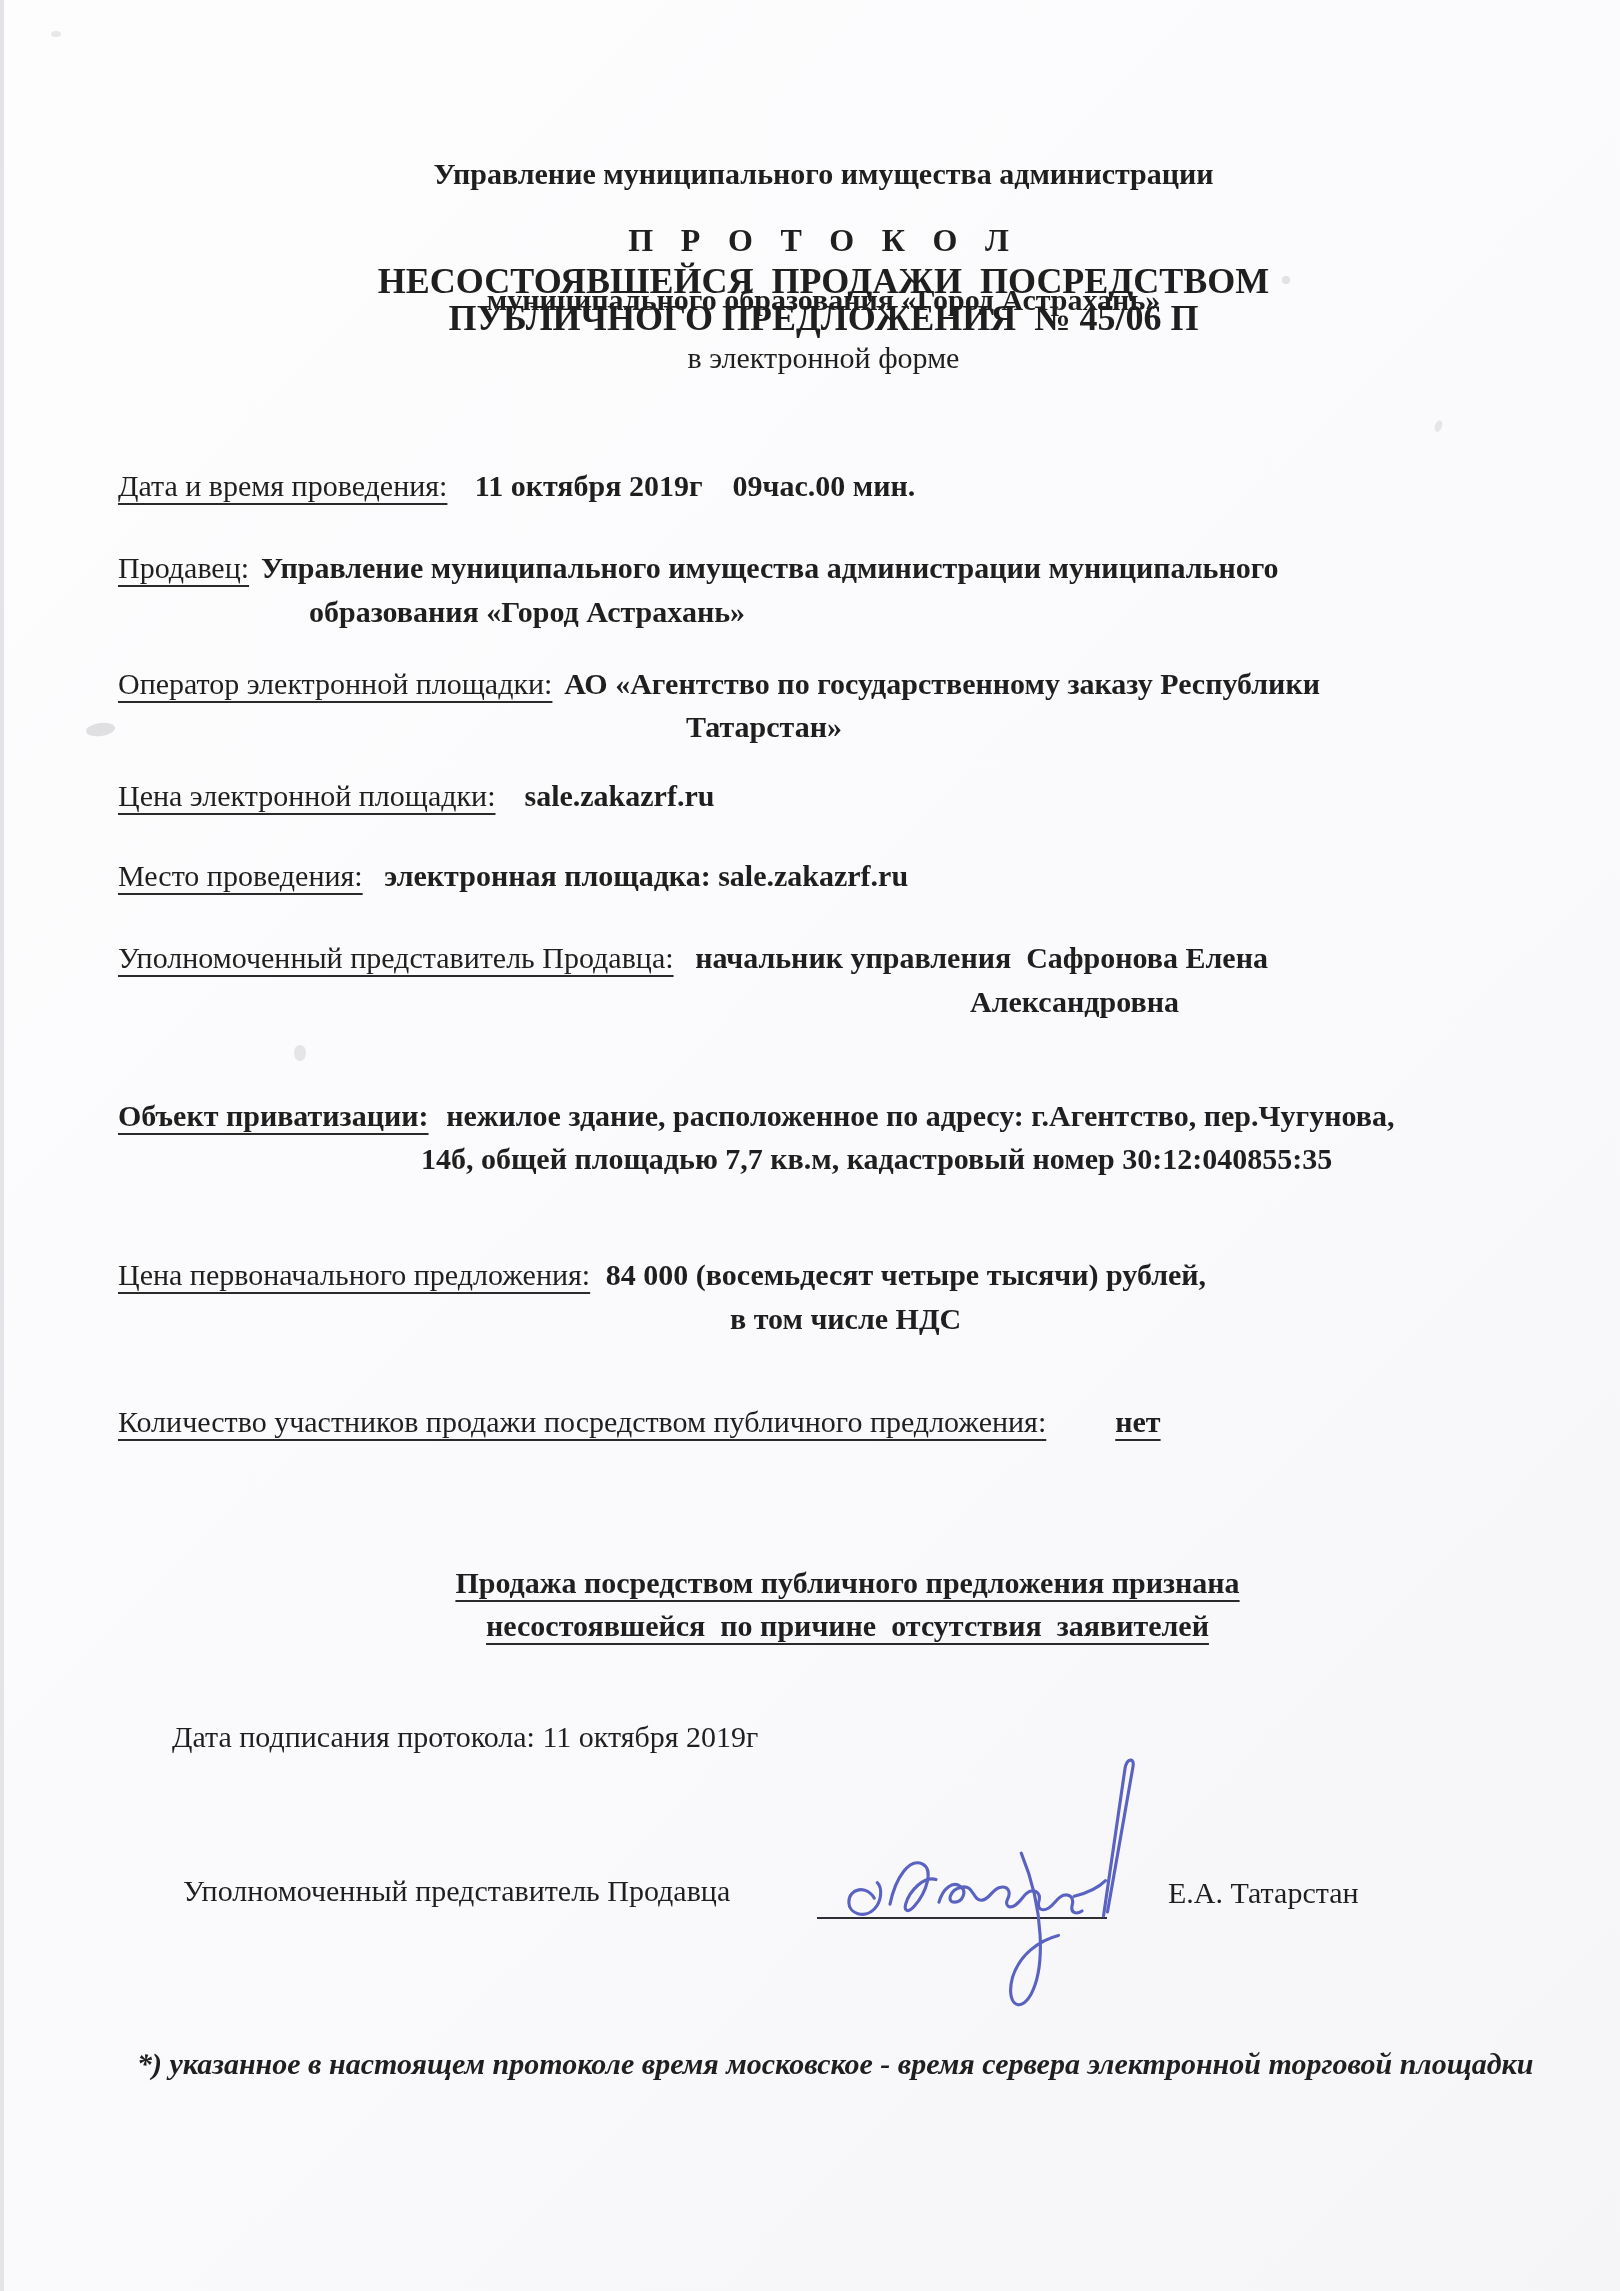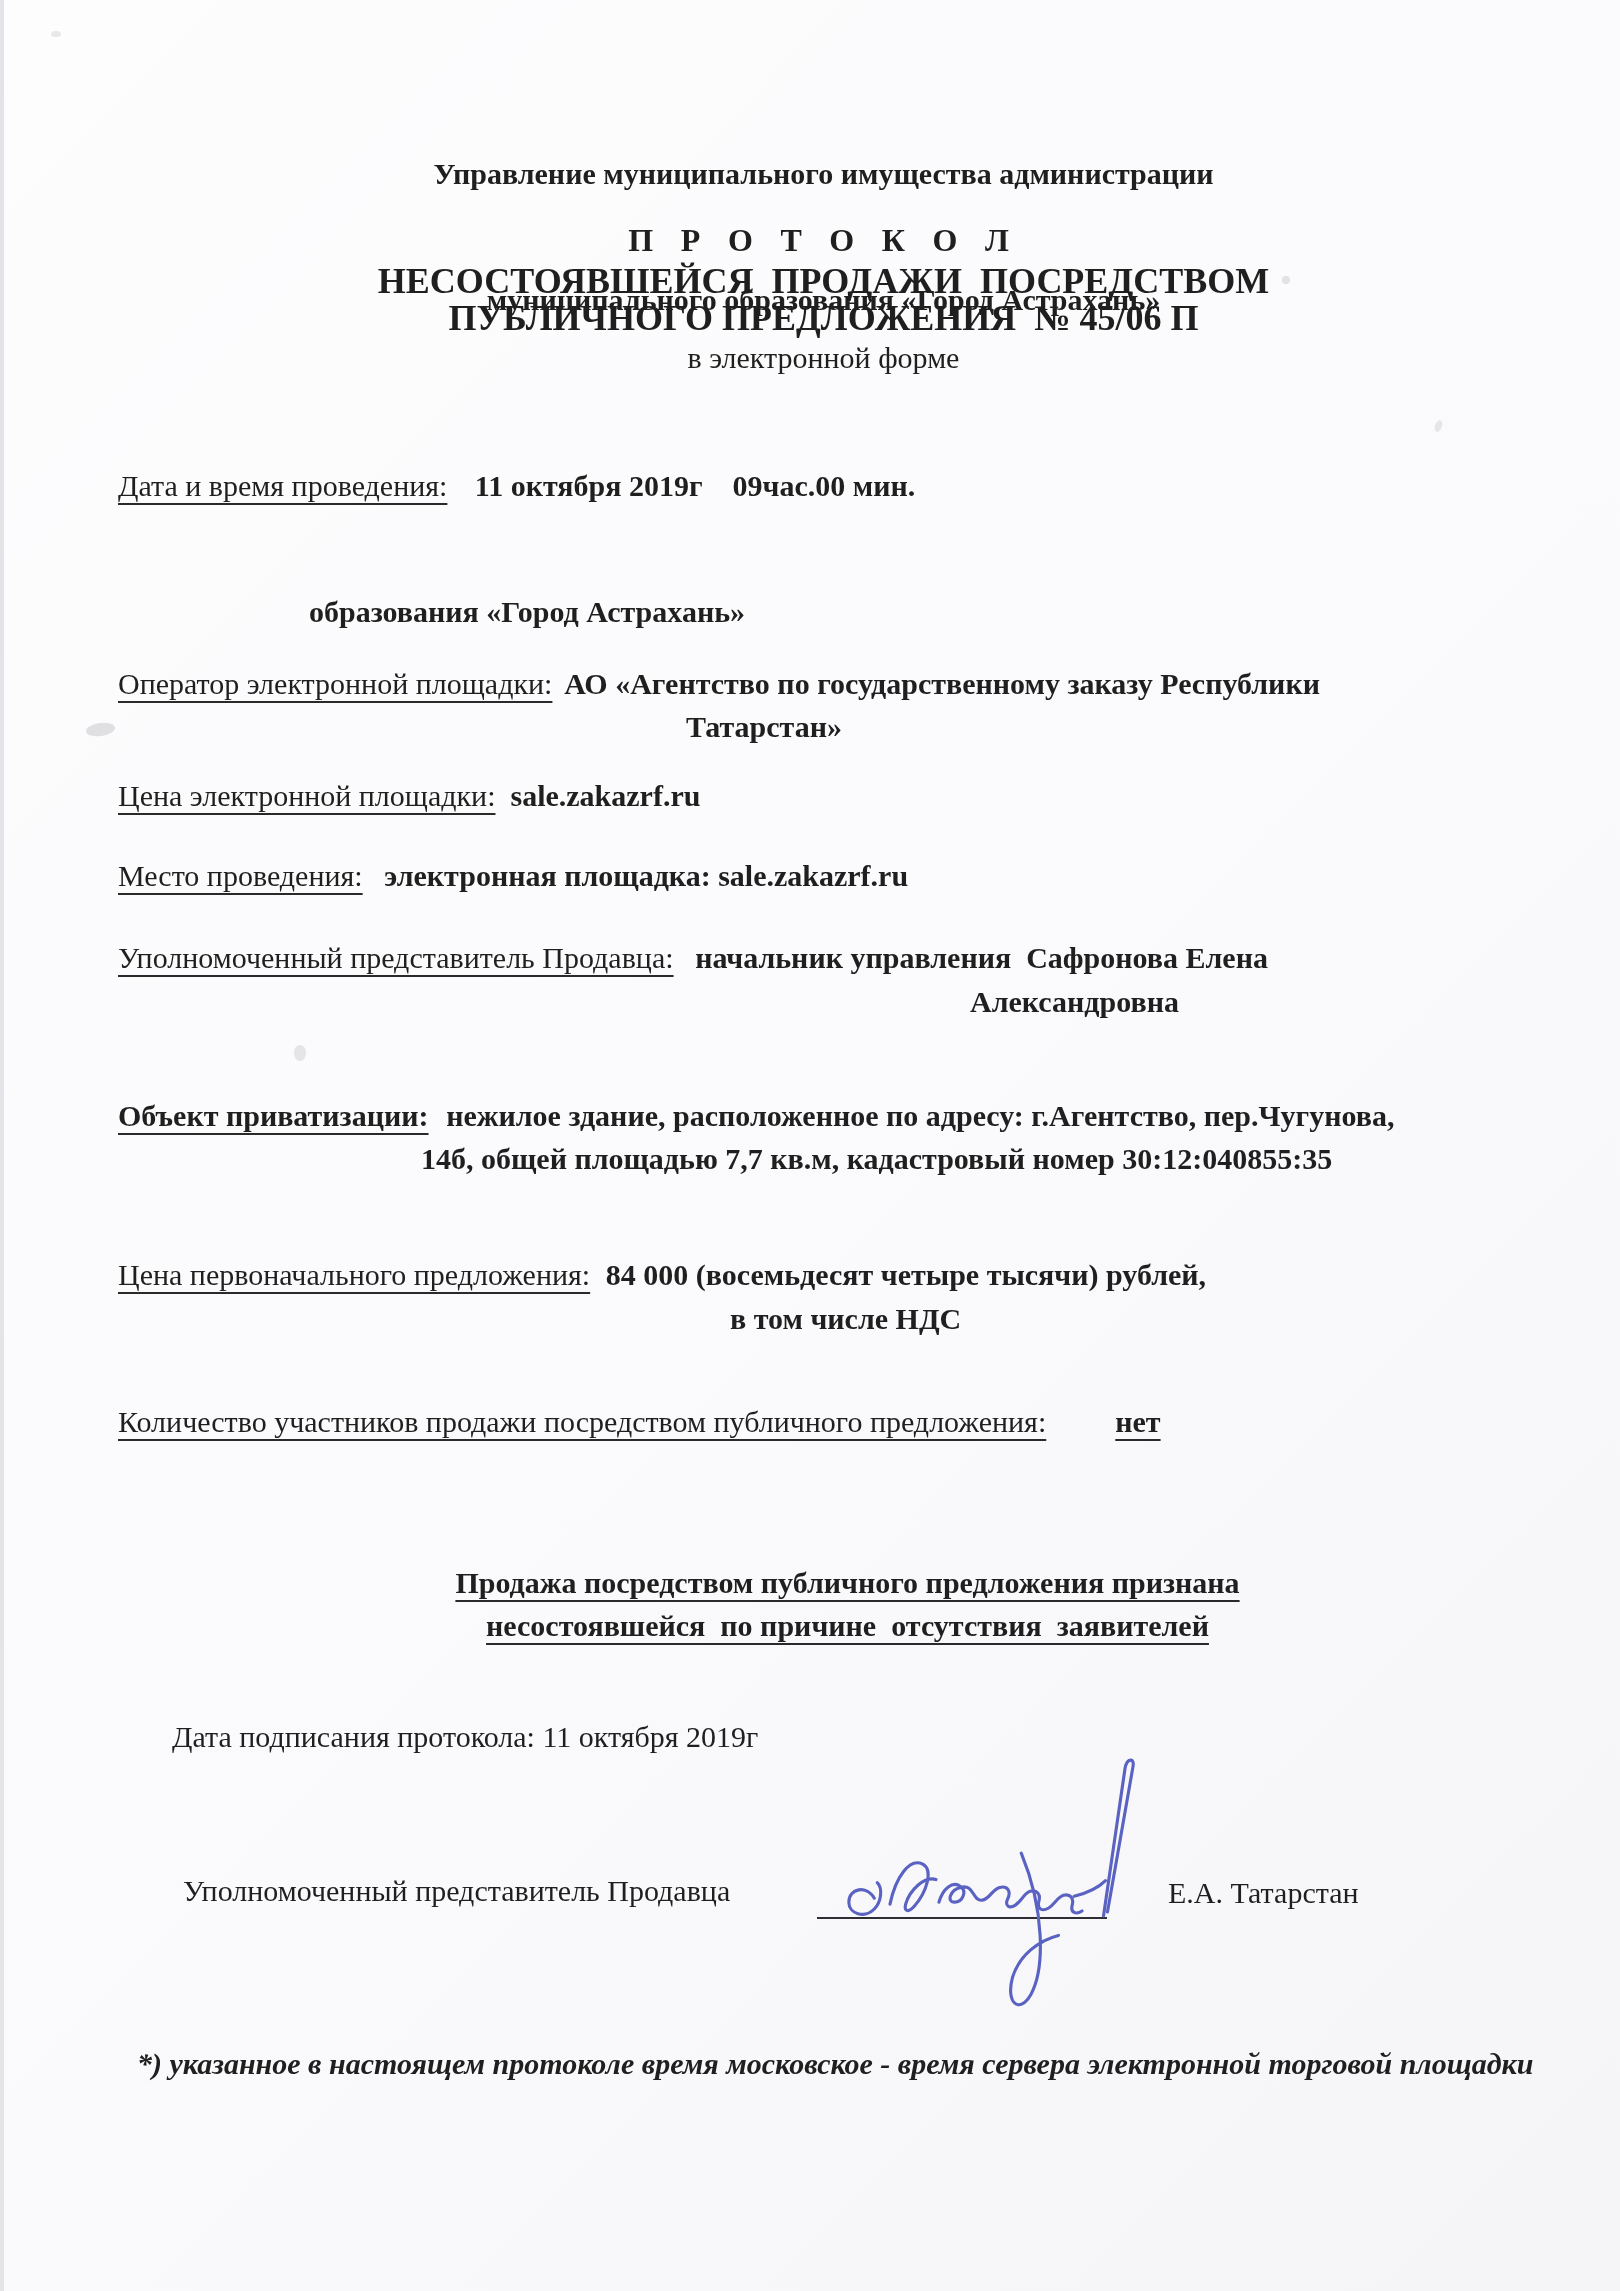--- a/index.html
+++ b/index.html
@@ -45,29 +45,32 @@
 
   <div class="abs b fs34 center pre" style="left:59px;top:223px;width:1529px;letter-spacing:9.8px;">П Р О Т О К О Л</div>
   <div class="abs b fs37 center pre" style="left:59px;top:262px;width:1529px;">НЕСОСТОЯВШЕЙСЯ  ПРОДАЖИ  ПОСРЕДСТВОМ</div>
   <div class="abs b fs37 center pre" style="left:59px;top:299px;width:1529px;">ПУБЛИЧНОГО ПРЕДЛОЖЕНИЯ  № 45/06 П</div>
   <div class="abs fs31 center pre" style="left:59px;top:341px;width:1529px;">в электронной форме</div>
 
   <div class="abs fs31" style="left:118px;top:469px;">
     <span class="u pre">Дата и время проведения:</span><span class="b pre" style="margin-left:27.4px;">11 октября 2019г    09час.00 мин.</span>
   </div>
 
+  <div class="abs fs31" style="left:118px;top:551px;">
+    <span class="u pre">Продавец:</span><span class="b pre" style="margin-left:11.8px;">Управление муниципального имущества администрации муниципального</span>
+  </div>
   <div class="abs fs31 b pre" style="left:309px;top:595px;">образования «Город Астрахань»</div>
 
   <div class="abs fs31" style="left:118px;top:667px;">
     <span class="u pre">Оператор электронной площадки:</span><span class="b pre" style="margin-left:11.8px;">АО «Агентство по государственному заказу Республики</span>
   </div>
   <div class="abs fs31 b pre" style="left:686px;top:710px;">Татарстан»</div>
 
   <div class="abs fs31" style="left:118px;top:779px;">
-    <span class="u pre">Цена электронной площадки:</span><span class="b pre" style="margin-left:15px;">sale.zakazrf.ru</span>
+    <span class="u pre">Цена электронной площадки:</span><span class="b pre" style="margin-left:29px;">sale.zakazrf.ru</span>
   </div>
 
   <div class="abs fs31" style="left:118px;top:859px;">
     <span class="u pre">Место проведения:</span><span class="b pre" style="margin-left:21.6px;">электронная площадка: sale.zakazrf.ru</span>
   </div>
 
   <div class="abs fs31" style="left:118px;top:941px;">
     <span class="u pre">Уполномоченный представитель Продавца:</span><span class="b pre" style="margin-left:21.6px;">начальник управления  Сафронова Елена</span>
   </div>
   <div class="abs fs31 b pre" style="left:970px;top:985px;">Александровна</div>

